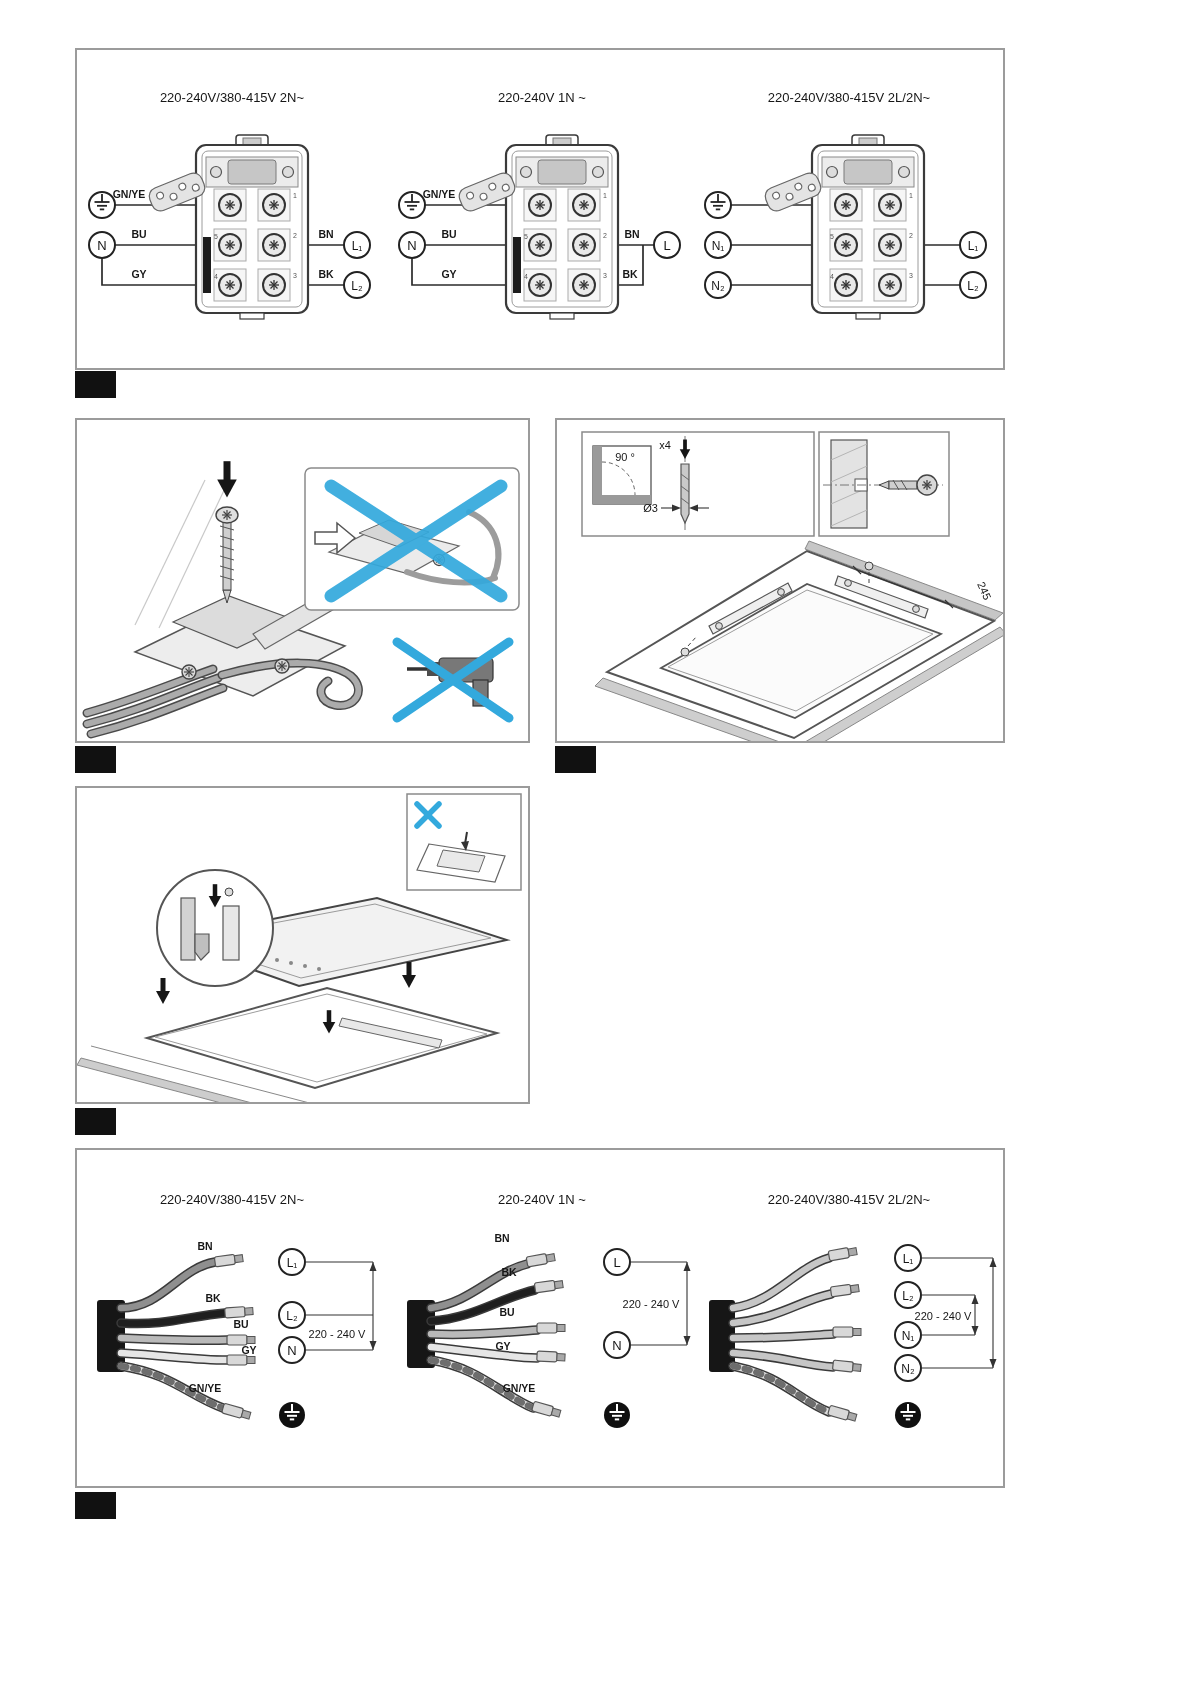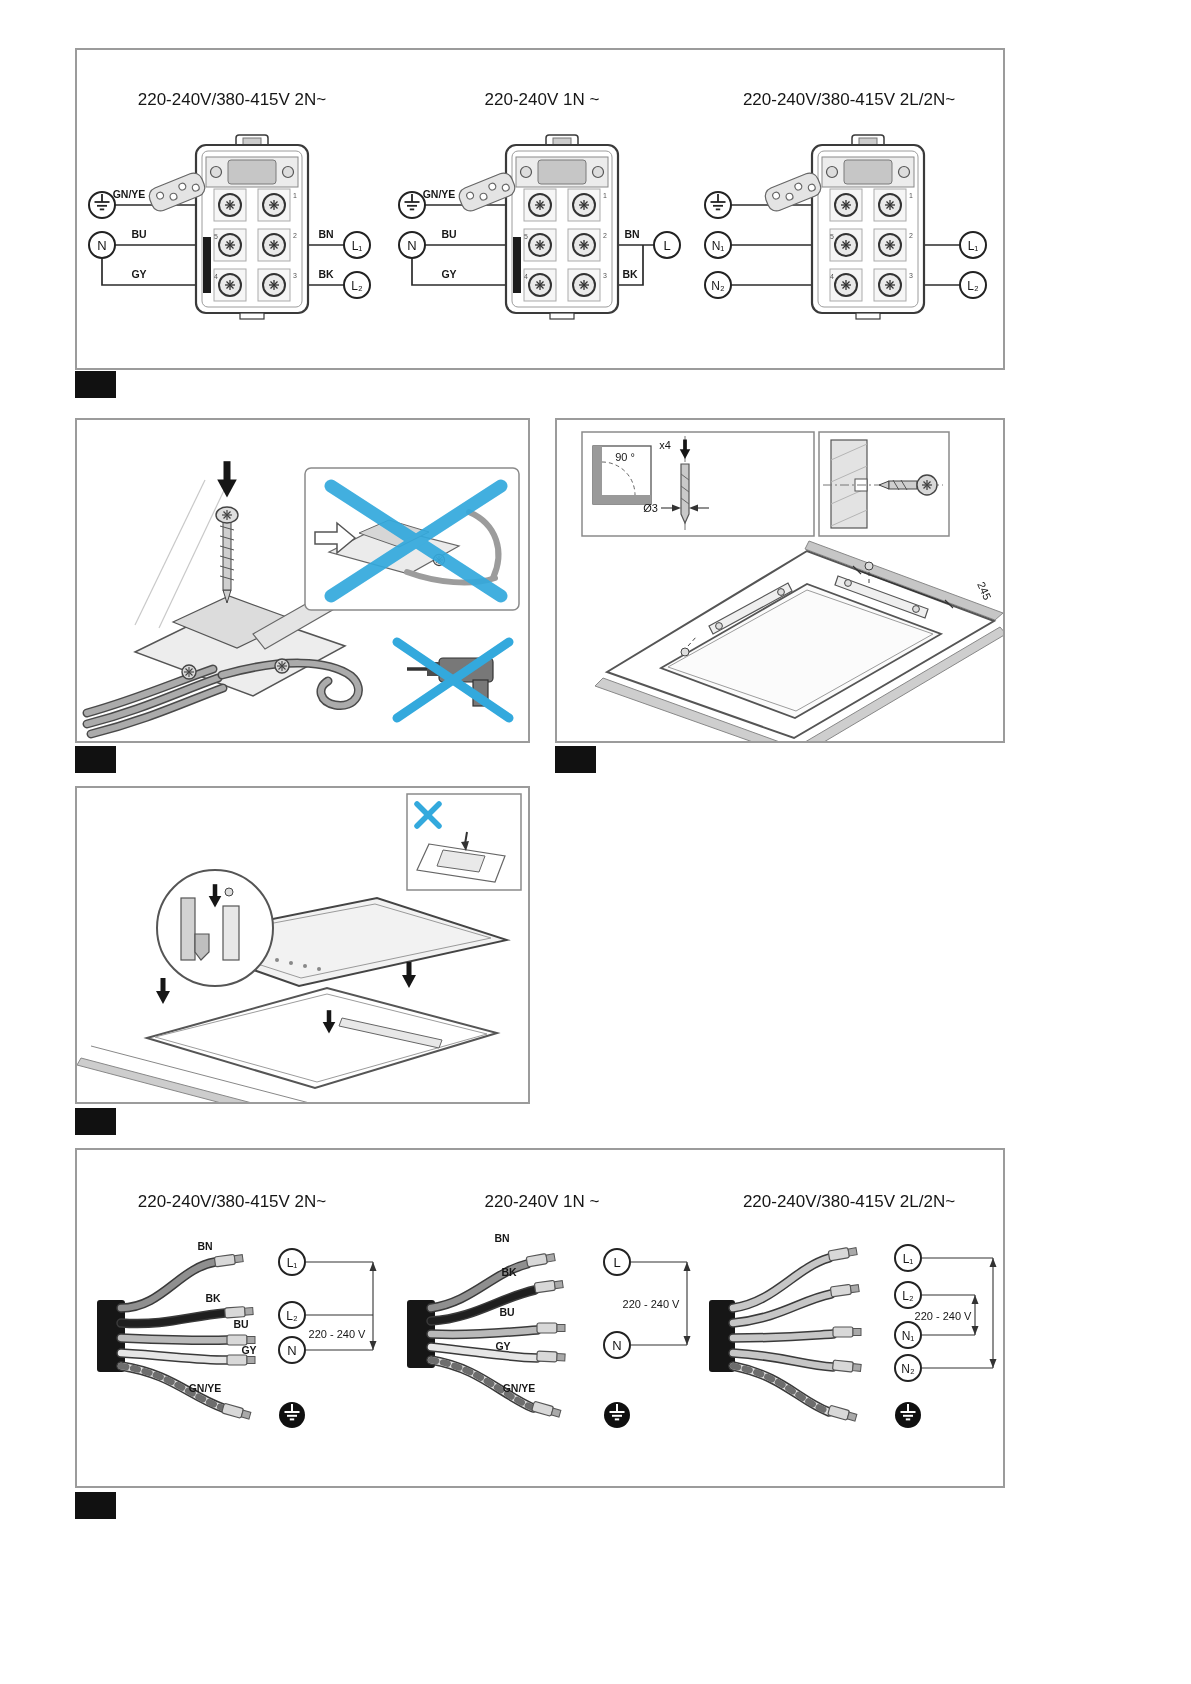--- a/index.html
+++ b/index.html
@@ -2,21 +2,21 @@
 <html><head>
 <meta charset="utf-8">
 <style>
 *{margin:0;padding:0;box-sizing:border-box}
 html,body{background:#fff}
 body{width:1191px;height:1684px;position:relative;overflow:hidden;
      font-family:"Liberation Sans","DejaVu Sans",sans-serif;color:#1a1a1a}
 .panel{position:absolute;background:#fff;border:2px solid #9b9b9b}
 .marker{position:absolute;width:41px;height:27px;background:#111}
 .col{position:absolute;top:0;height:100%}
-.dtitle{position:absolute;left:0;right:0;text-align:center;font-size:17px;color:#161616}
+.dtitle{position:absolute;left:0;right:0;text-align:center;font-size:13px;color:#161616}
 svg{display:block}
 svg text{font-family:"Liberation Sans","DejaVu Sans",sans-serif;fill:#161616}
 .lbl{font-size:10.5px;font-weight:bold}
 .term{font-size:13px}
 .term2{font-size:12px}
 .tnum{font-size:7px;fill:#555}
 .volt{font-size:11px}
 .dim{stroke:#333;stroke-width:1.1;fill:none}
 .wire{stroke:#2b2b2b;stroke-width:1.7;fill:none}
 .wout{fill:none;stroke:#3a3a3a;stroke-width:9.5;stroke-linecap:round}

